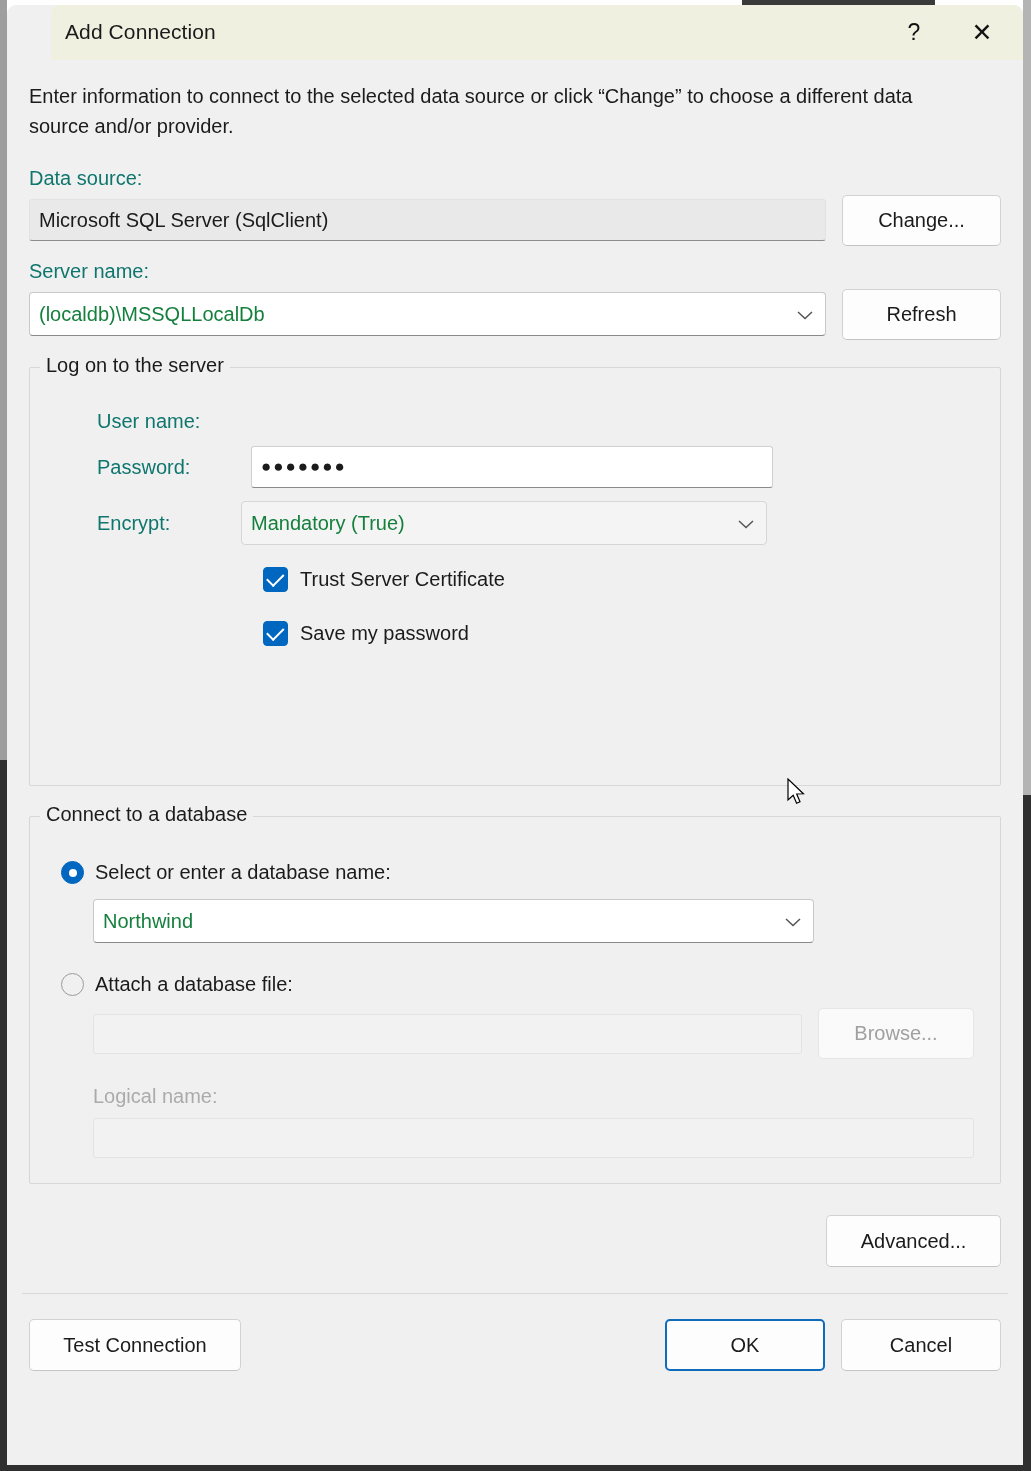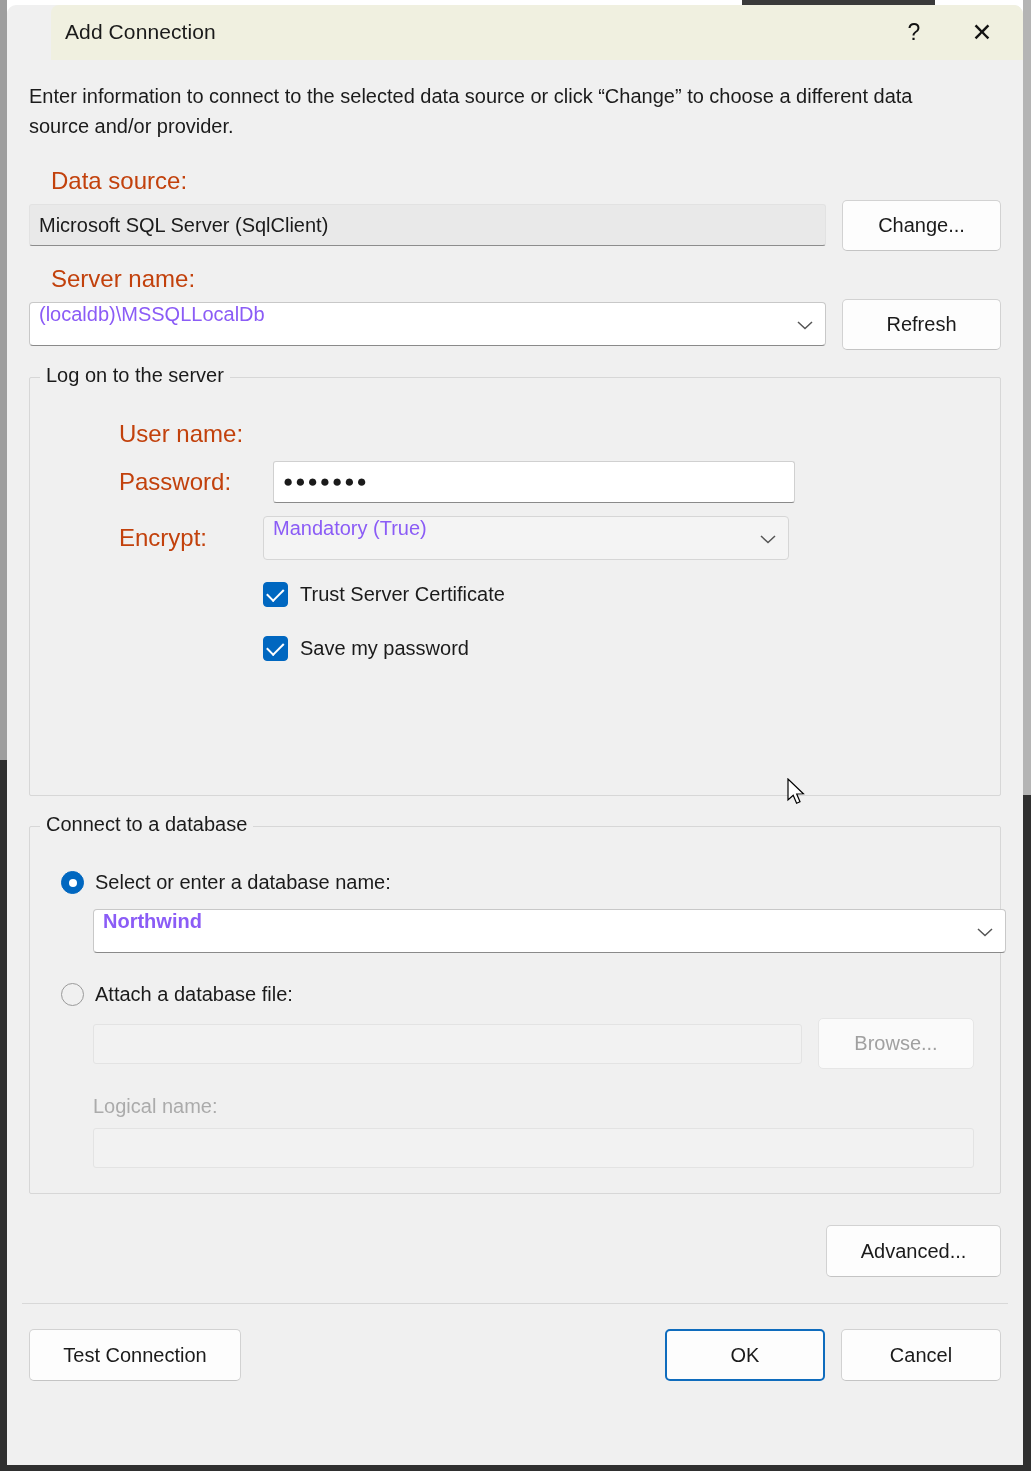--- a/index.html
+++ b/index.html
@@ -104,23 +104,22 @@
 
   .intro {
     margin-top: 21px;
     font-size: 20px;
     line-height: 30px;
     color: #1b1b1b;
     width: 930px;
   }
 
   .field-label {
-    font-size: 24px;
-    color: #c2410c;
-    margin-left: 22px;
+    font-size: 20px;
+    color: #0f766e;
   }
 
   
   .ro-field {
     height: 42px;
     background: #e9e9e9;
     border: 1px solid #e2e2e2;
     border-bottom: 1px solid #8d8d8d;
     border-radius: 3px;
     display: flex;
@@ -148,25 +147,25 @@
   .tb-input.pw { letter-spacing: 2px; font-size: 17px; }
 
   
   .combo {
     height: 44px;
     background: #ffffff;
     border: 1px solid #c8c8c8;
     border-bottom: 1px solid #8a8a8a;
     border-radius: 4px;
     display: flex;
-    align-items: flex-start;
+    align-items: center;
     padding: 0 9px;
     box-sizing: border-box;
     font-size: 20px;
-    color: #8b5cf6;
+    color: #15803d;
     position: relative;
     cursor: default;
   }
   .combo.grey { background: #f4f4f4; border-color: #d6d6d6; }
   .combo .chev {
     position: absolute;
     right: 12px;
     top: 50%;
     transform: translateY(-50%);
   }
@@ -395,21 +394,21 @@
     <div class="groupbox" style="margin-top:30px; height:368px;">
       <div class="gb-title">Connect to a database</div>
 
       <div class="radio-row" style="margin:44px 0 0 31px;">
         <span class="radio on">
             <span class="dot"></span>
           </span>
         <span class="radio-label">Select or enter a database name:</span>
       </div>
 
-      <div class="combo" style="width:913px; margin:15px 0 4px 63px;font-weight:bold;">
+      <div class="combo" style="width:721px; margin:15px 0 4px 63px;">
         <span>Northwind</span>
         <span class="chev">
           <svg width="16" height="10" viewBox="0 0 16 10" aria-hidden="true">
             <path d="M1 1.5 L8 8 L15 1.5" fill="none" stroke="#555" stroke-width="1.5"></path>
           </svg>
         </span>
       </div>
 
       <div class="radio-row" style="margin:30px 0 0 31px;">
         <span class="radio off"></span>

